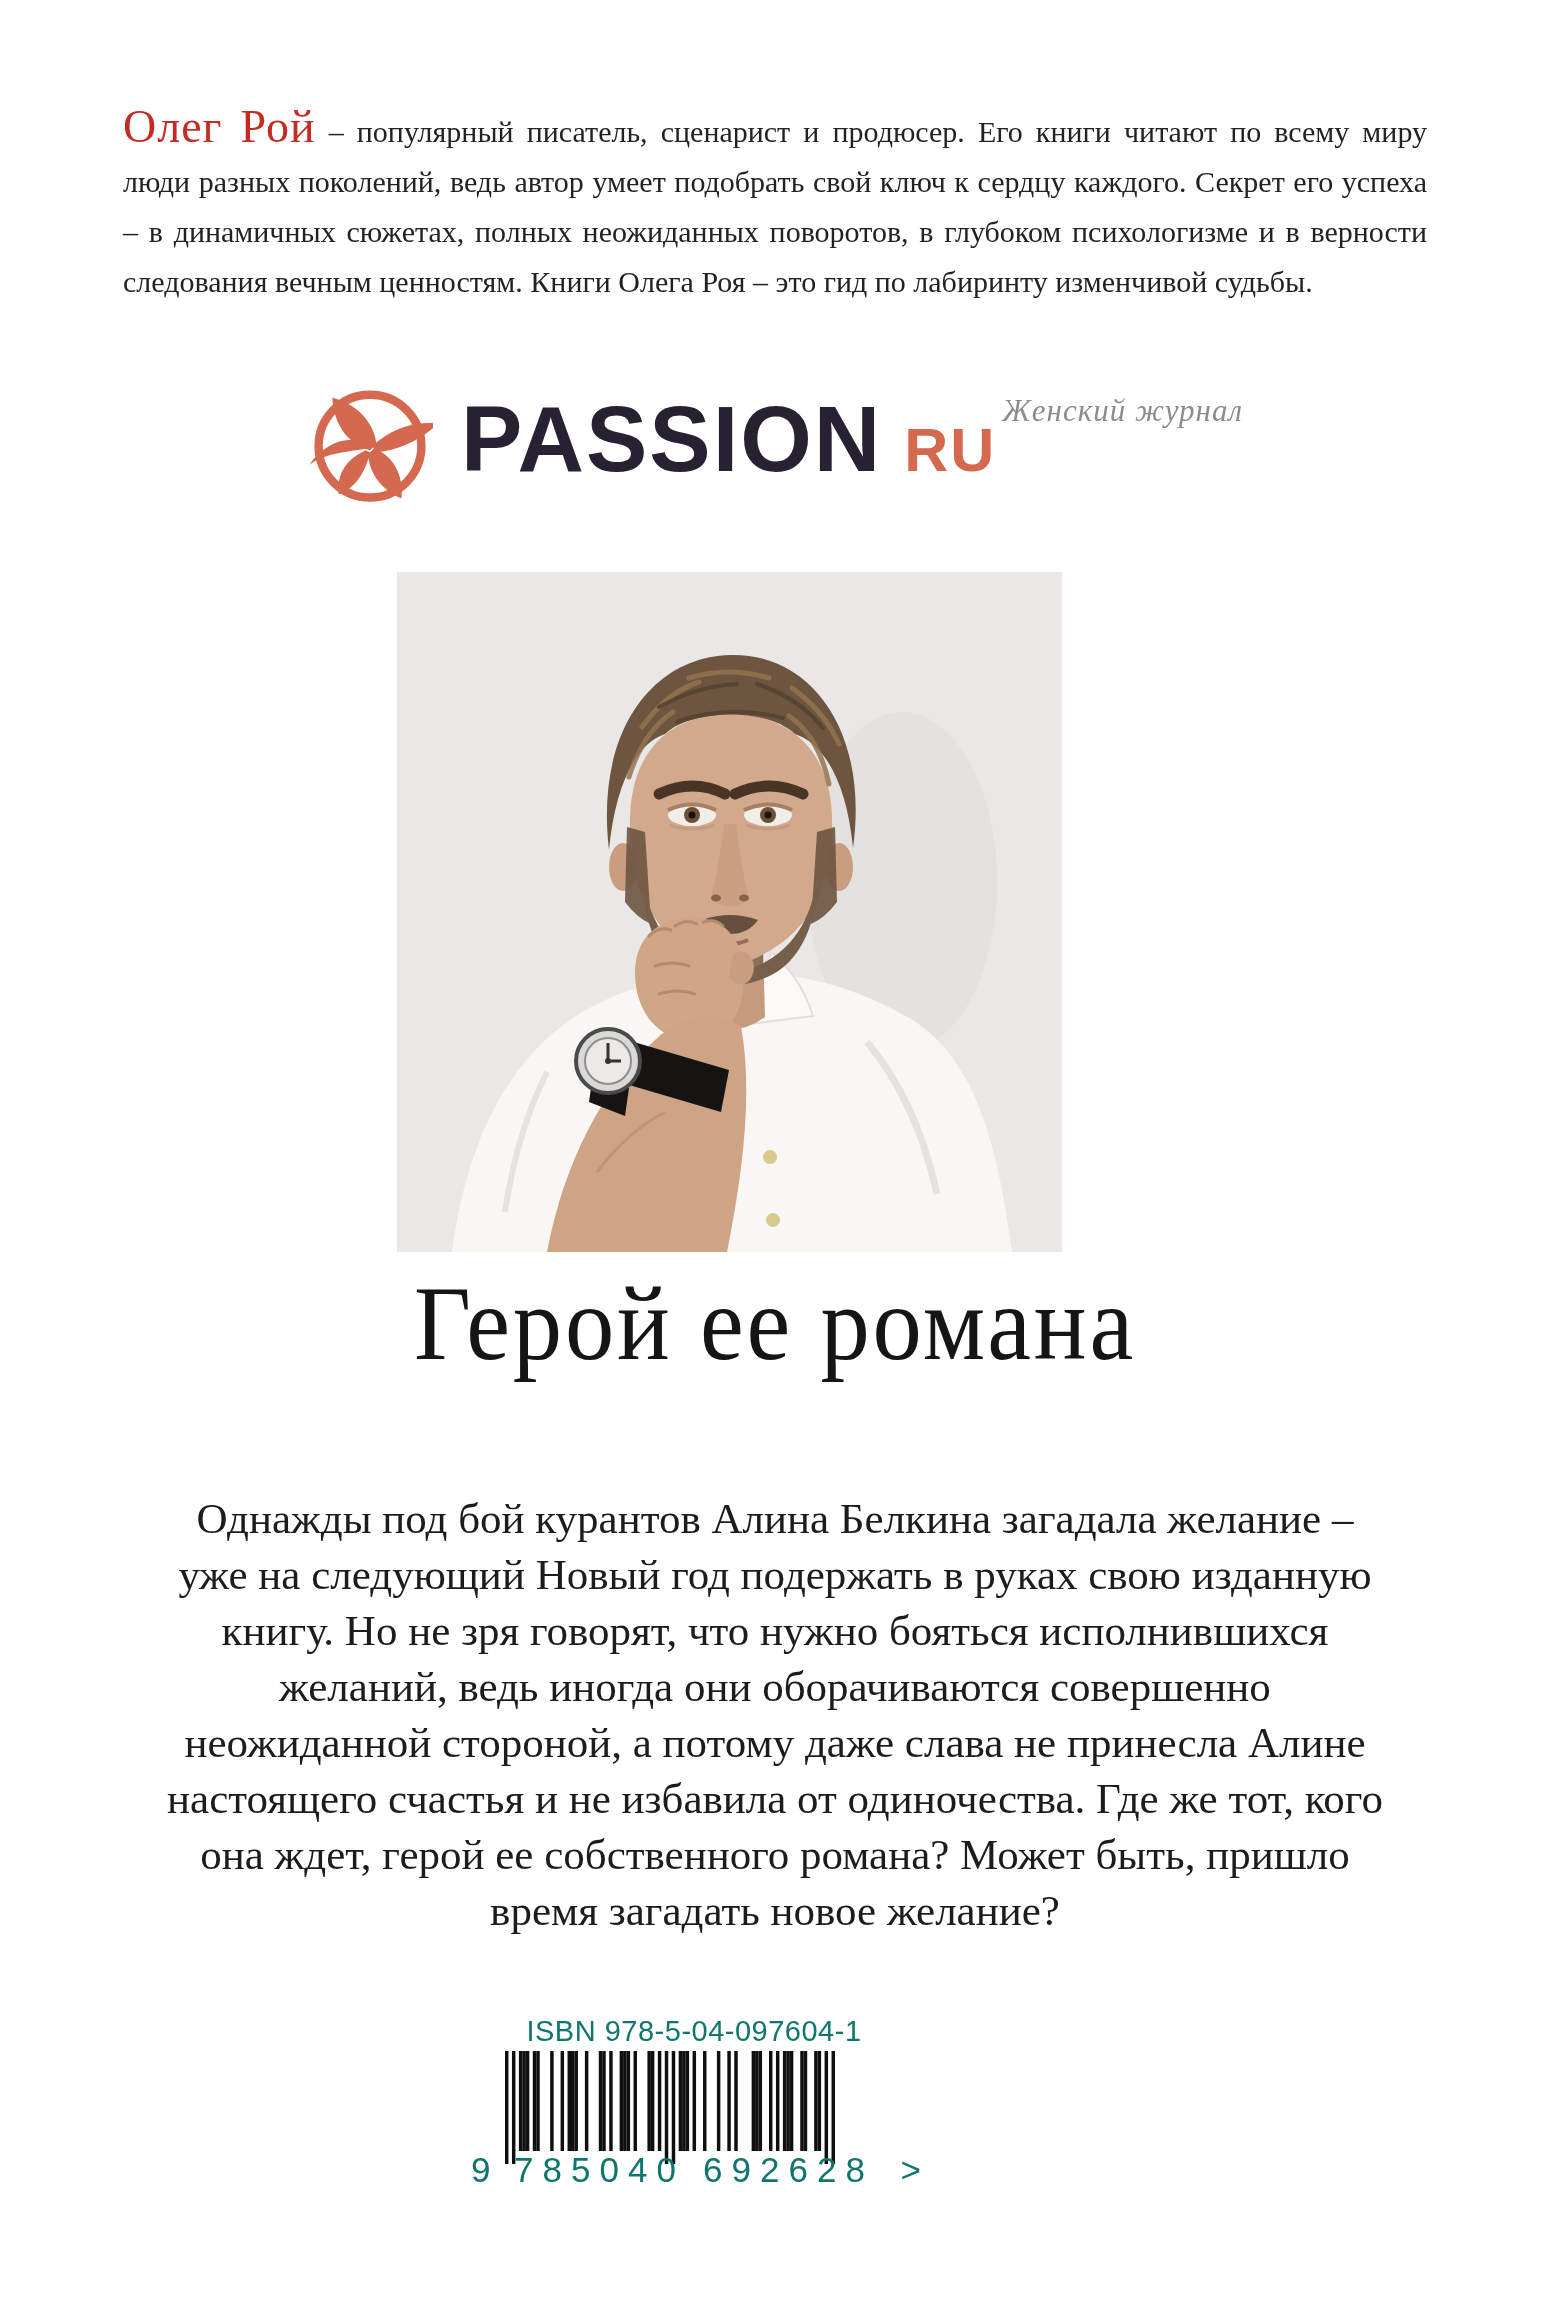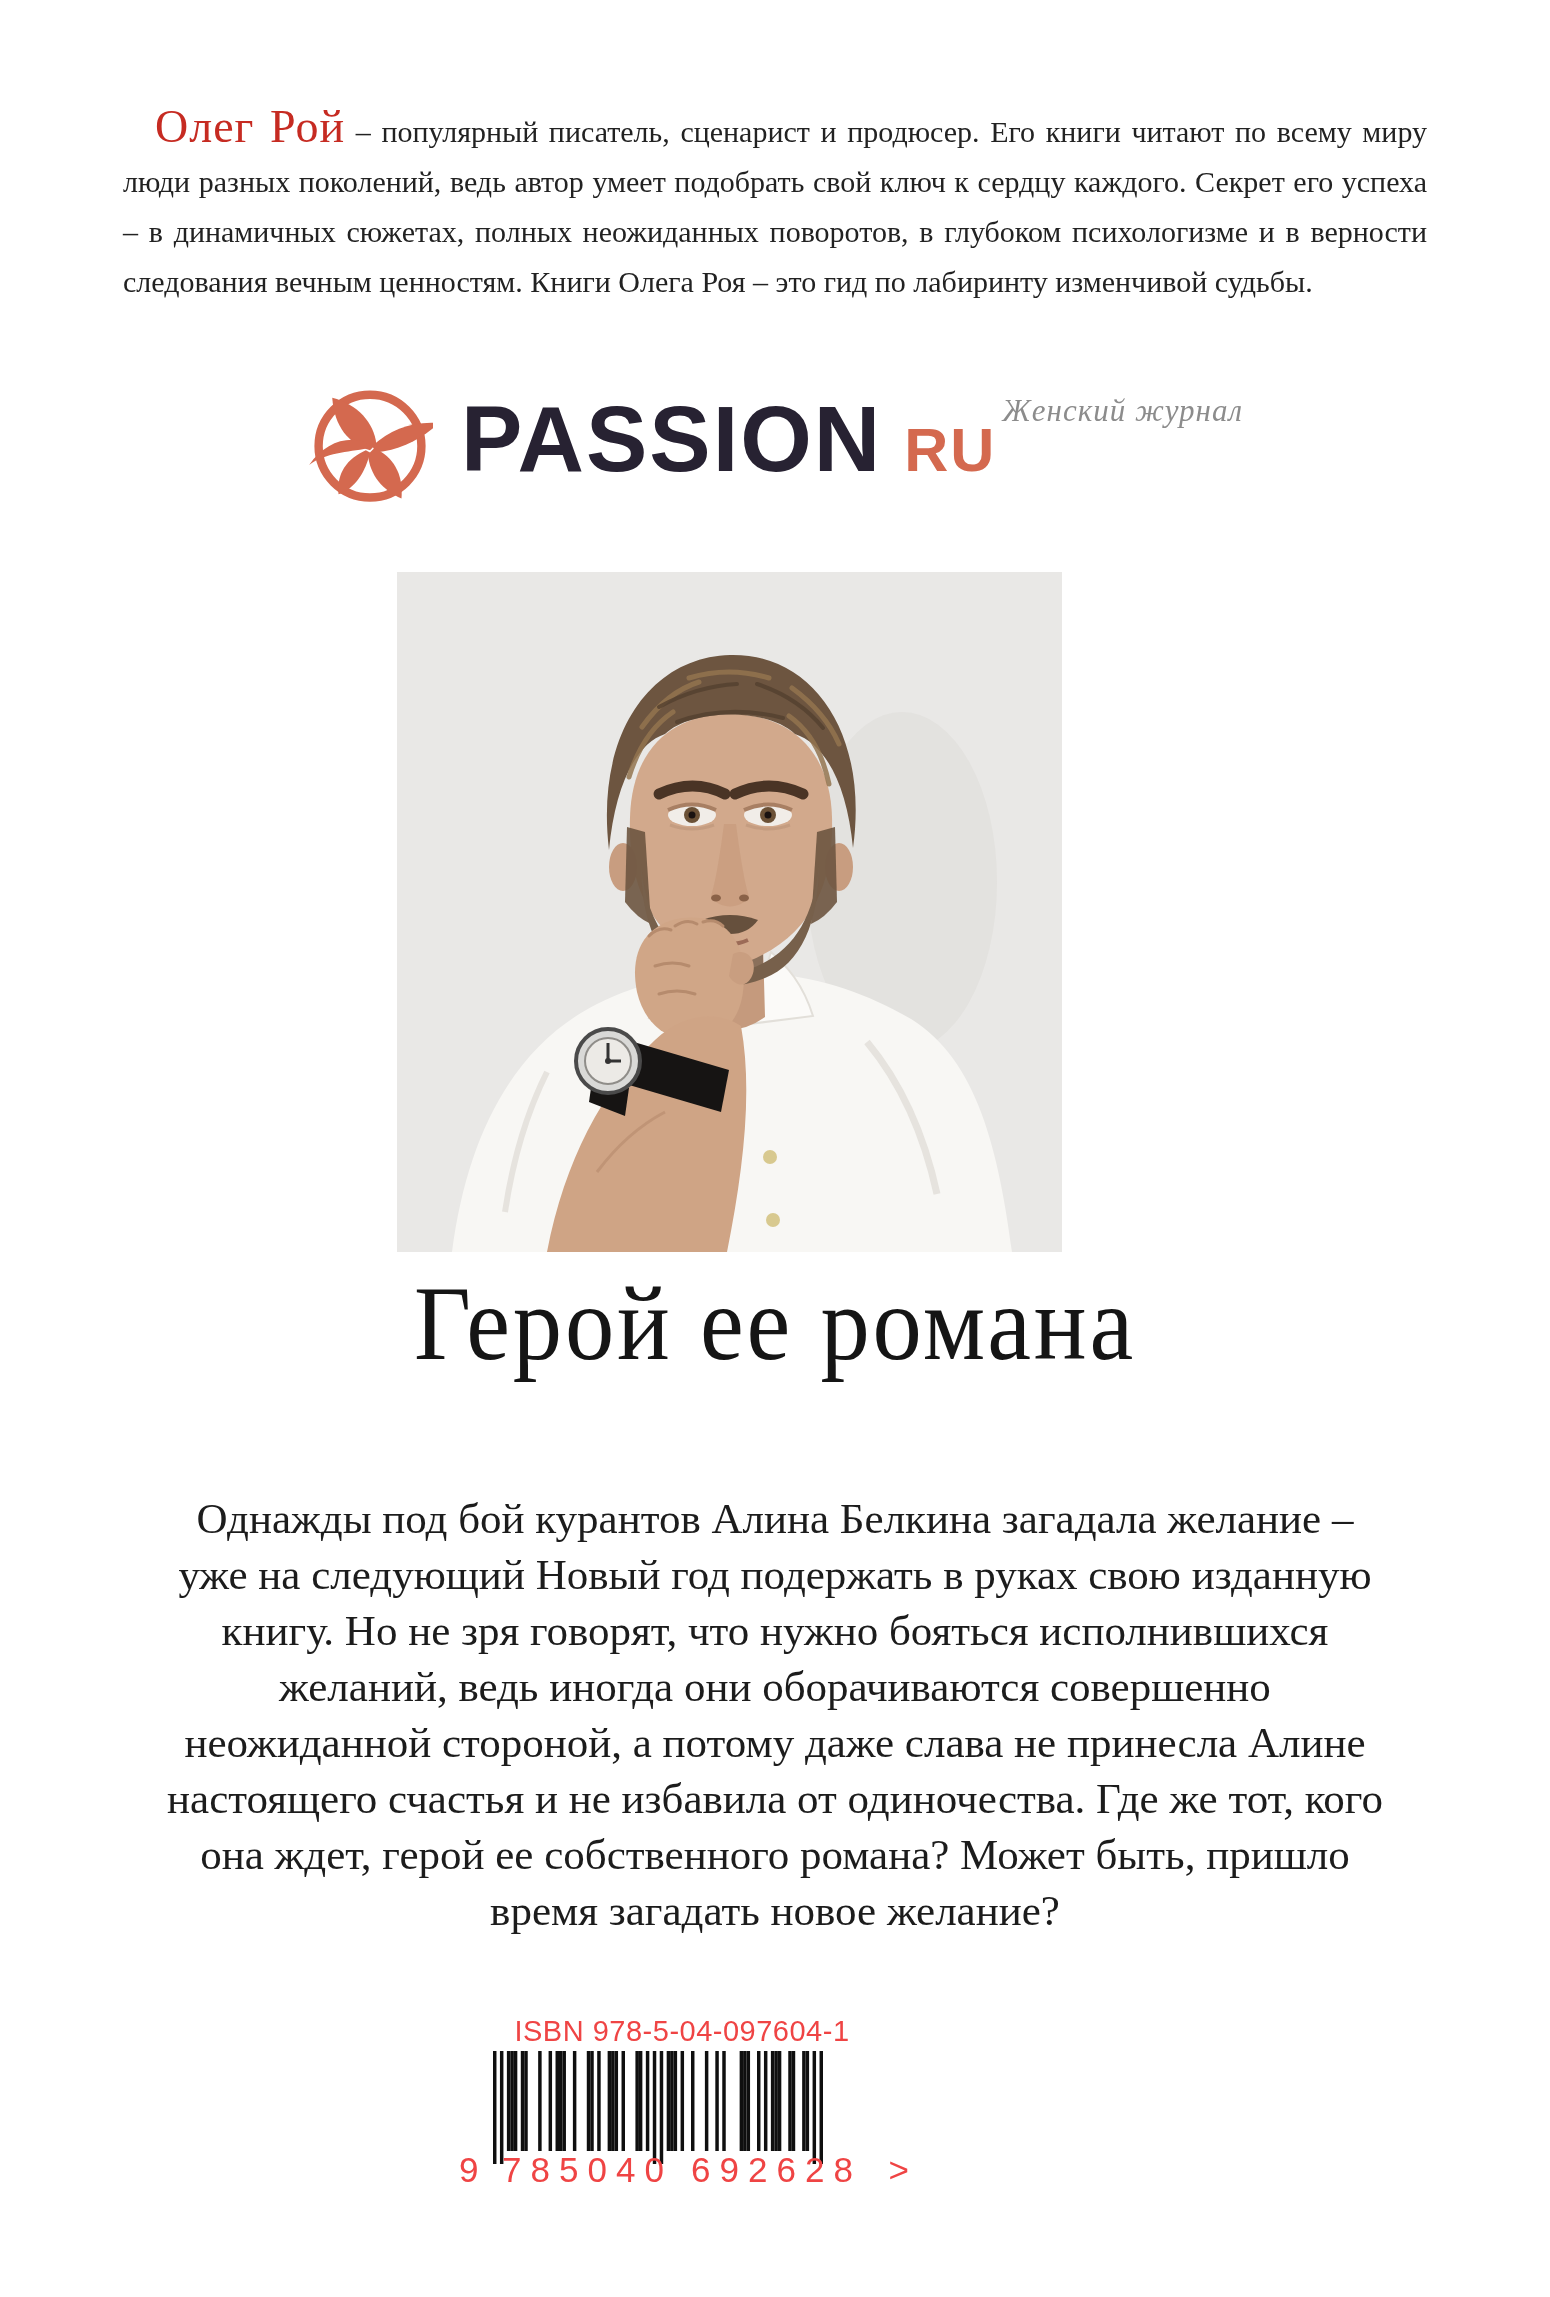--- a/index.html
+++ b/index.html
@@ -8,21 +8,21 @@
     position:relative; width:1550px; height:2297px; margin:0 auto;
     background:var(--page-bg,#fff); overflow:hidden;
     font-family:"Liberation Serif", serif; color:#1f1f1f;
   }
   
   .blurb{
     position:absolute; top:72px; left:123px; width:1304px;
     font-size:30px; line-height:50px; text-align:justify; color:#222;
   }
   .blurb .author-name{
-    color:var(--name-red,#c62b22); font-size:46px; letter-spacing:1px;margin-left:32px;
+    color:var(--name-red,#c62b22); font-size:46px; letter-spacing:1px;
   }
   
   .logo-row{
     position:absolute; top:380px; left:0; right:0;
     display:flex; justify-content:center; align-items:center; gap:28px;
     color:var(--accent,#d4694f);
   }
   .logo-star{width:126px; height:128px; flex:0 0 auto;}
   .logo-text-col{display:flex; flex-direction:row;}
   .brand-line{display:flex; align-items:baseline; gap:22px; font-family:"Liberation Sans", sans-serif; font-weight:700;}
@@ -44,22 +44,22 @@
     text-align:center; font-size:106px; line-height:112px;
     color:#151515; letter-spacing:3px; transform:scaleX(.93);
   }
   
   .synopsis{
     position:absolute; top:1448px; left:160px; width:1230px;
     text-align:center; font-size:43px; line-height:56px; color:#1c1c1c;
   }
   
   .isbn-block{
-    position:absolute; top:2014px; left:493px; width:378px;
-    font-family:"Liberation Sans", sans-serif; color:#ef4444;
+    position:absolute; top:2014px; left:505px; width:378px;
+    font-family:"Liberation Sans", sans-serif; color:#0f766e;
   }
   .isbn-label{font-size:29px; line-height:34px; letter-spacing:.5px; text-align:center; white-space:nowrap;}
   .barcode-bars{display:block; margin-top:3px;}
   .barcode-bars rect{fill:#0f0f0f;}
   .bar-digits{
     position:relative; display:flex; margin-top:-12px;
     font-size:35px; line-height:35px;
   }
   .bar-digits .grp{flex:1; text-align:center; letter-spacing:9px;}
   .bar-digits .lead{position:absolute; left:-34px; top:0;}

